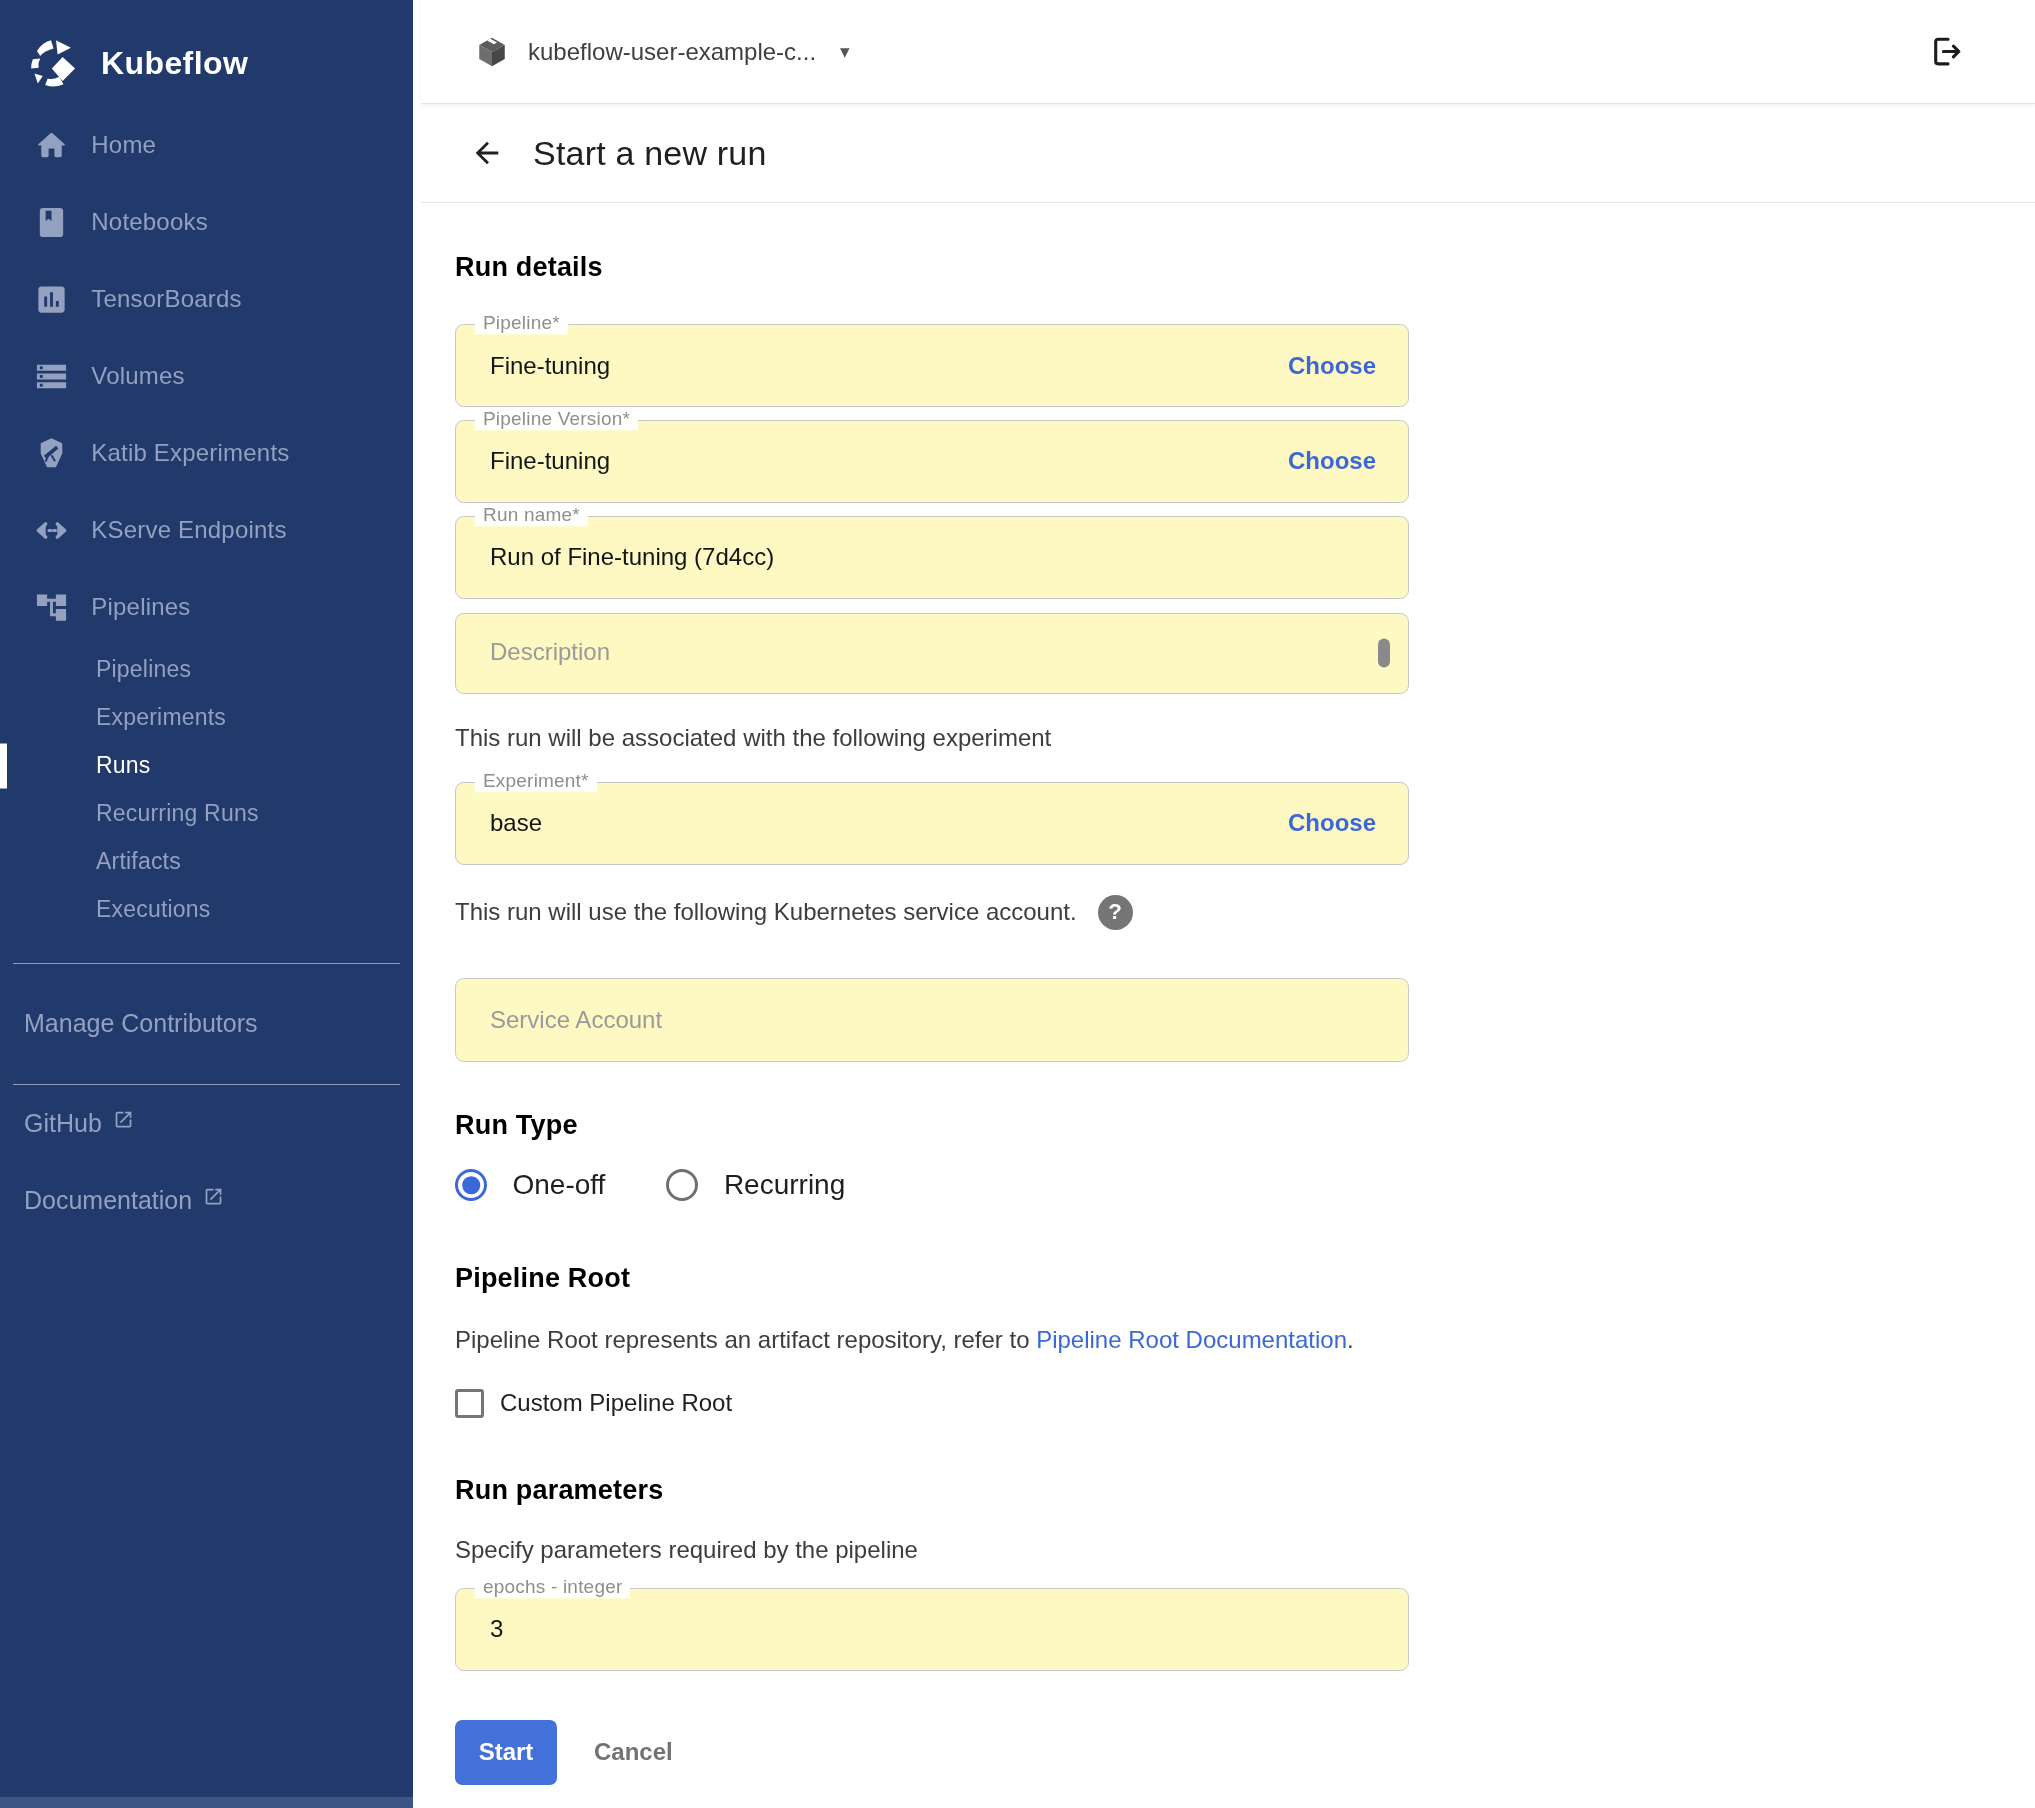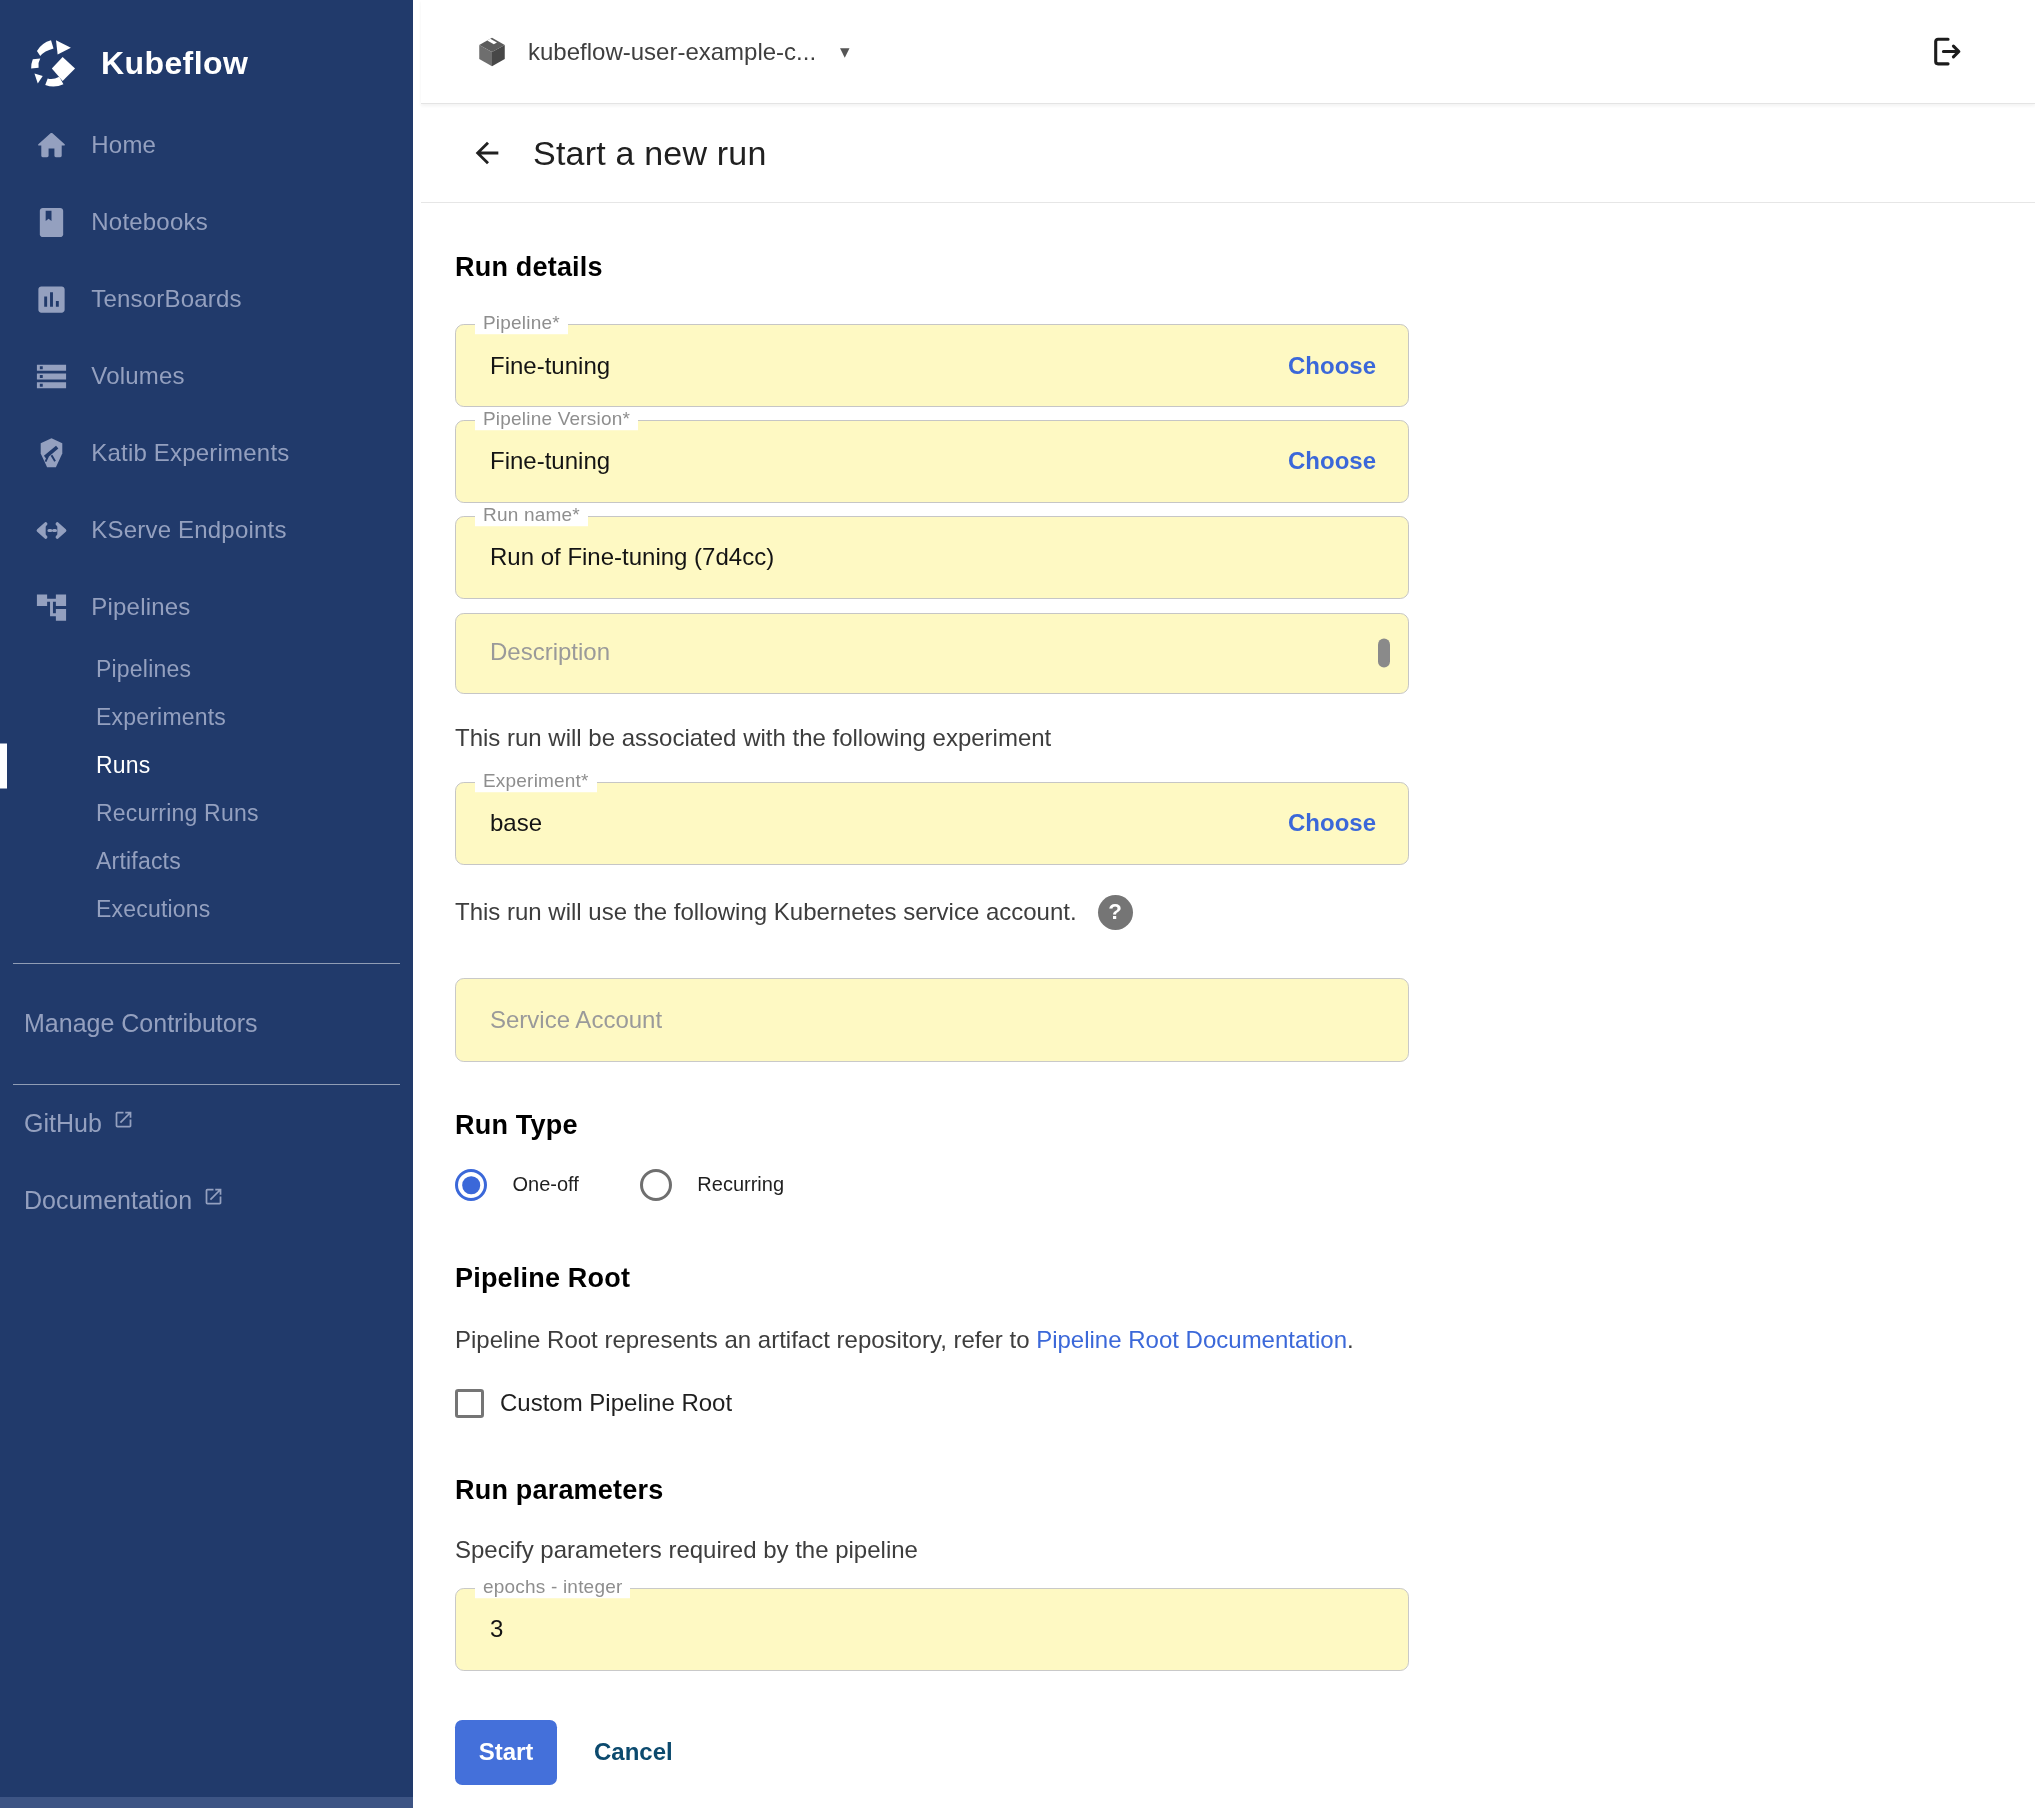--- a/index.html
+++ b/index.html
@@ -65,36 +65,36 @@
   .sa-row { display:flex; align-items:center; gap:21px; margin-top:30px; margin-bottom:48px; }
   .help-circle { width:35px; height:35px; border-radius:50%; background:#757575; color:#fff; font-size:22.3px; font-weight:700; display:flex; align-items:center; justify-content:center; cursor:pointer; flex:none; }
   .sa-box { height:84px; border-color:#c9c9c9; }
 
   .h-run-type { margin-top:48px; margin-bottom:28px; }
   .radio-row { display:flex; align-items:center; gap:61px; }
   .radio-opt { display:flex; align-items:center; gap:25.5px; cursor:pointer; }
   .radio-circ { width:32px; height:32px; border-radius:50%; border:3.2px solid #6f6f6f; position:relative; flex:none; }
   .radio-circ.checked { border-color:#3b68d9; }
   .radio-circ.checked::after { content:""; position:absolute; left:50%; top:50%; transform:translate(-50%,-50%); width:17.6px; height:17.6px; border-radius:50%; background:#3b68d9; }
-  .radio-label { font-size:20px; color:#1f1f1f; }
+  .radio-label { font-size:28px; color:#1f1f1f; }
 
   .h-pipeline-root { margin-top:62px; margin-bottom:32px; }
   .root-note { margin-bottom:35px; }
   .inline-link { color:#3b68d9; cursor:pointer; text-decoration:none; }
   .check-row { display:flex; align-items:center; gap:16px; cursor:pointer; }
   .checkbox { width:29px; height:29px; border:3.2px solid #757575; border-radius:3.2px; background:#fff; flex:none; }
   .check-label { font-size:24px; color:#1f1f1f; }
 
   .h-run-params { margin-top:57px; margin-bottom:30px; }
   .params-note { margin-bottom:24px; }
   .epochs-box { border-color:#c9c9c9; }
 
   .btn-row { display:flex; align-items:center; margin-top:49px; }
   .start-btn { width:102px; height:65px; background:#4470da; color:#fff; border:none; border-radius:7.2px; font-family:inherit; font-size:24px; font-weight:700; cursor:pointer; }
-  .cancel-btn { margin-left:37px; font-size:24px; font-weight:700; color:#0c4a6e; cursor:pointer; text-decoration:none; }
+  .cancel-btn { margin-left:37px; font-size:24px; font-weight:700; color:#737373; cursor:pointer; text-decoration:none; }
 </style>
 </head>
 <body>
 
 <div class="app">
 
   <aside class="sidebar">
     <div class="logo-row">
       <svg class="logo-mark" viewBox="0 0 64 64">
         <g fill="#ffffff">

